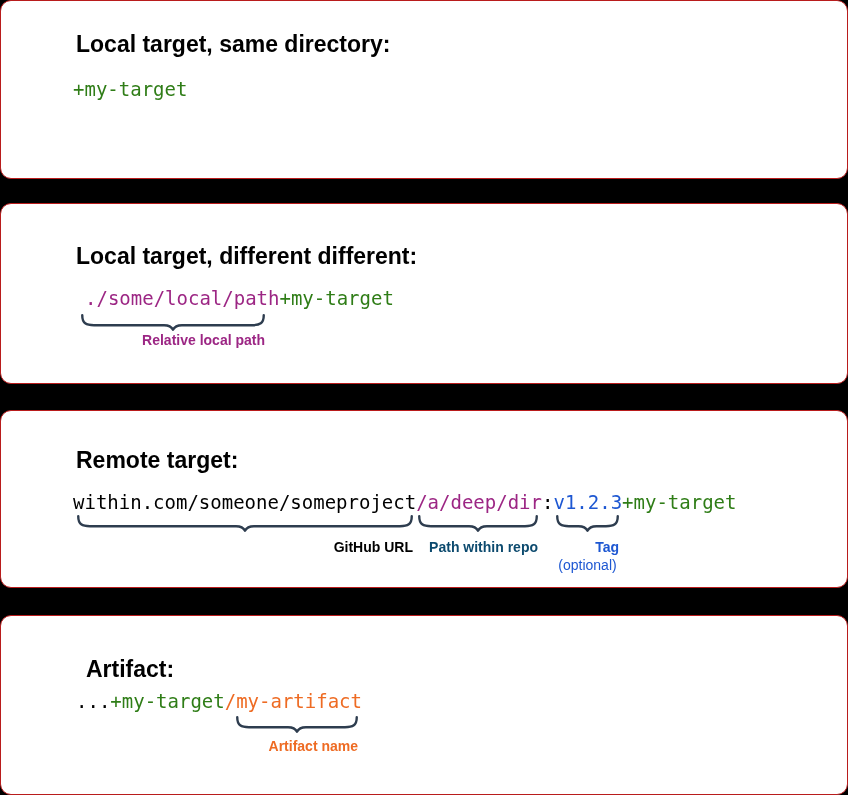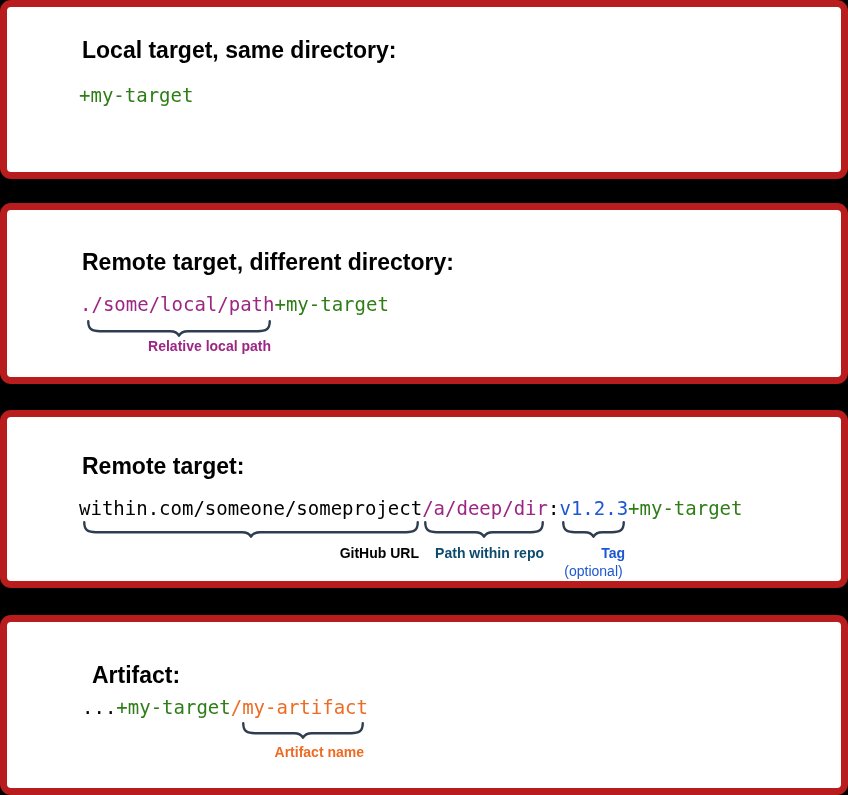--- a/index.html
+++ b/index.html
@@ -7,21 +7,21 @@
     width: 848px; height: 795px;
     background: #000;
     position: relative;
     font-family: "Liberation Sans", sans-serif;
     overflow: hidden;
   }
   .stage { position: absolute; inset: 0; }
   .card {
     position: absolute; left: 0; width: 848px;
     background: #ffffff;
-    border: 7px solid #b91c1c;
+    border: 1px solid #b91c1c;
     border-radius: 11px;
     box-sizing: border-box;
   }
   .card-title {
     position: absolute; margin: 0;
     font-family: "Liberation Sans", sans-serif;
     font-weight: 700; font-size: 23px; color: #000;
     white-space: nowrap;
   }
   .code-line {
@@ -54,22 +54,22 @@
 <div class="stage">
 
   <section class="card card-1">
     <h2 class="card-title" style="left:75px; top:30px;">Local target, same directory:</h2>
     <div class="code-line" style="left:72px; top:77px;">
       <span style="color: rgb(47, 125, 23);">+my-target</span>
     </div>
   </section>
 
   <section class="card card-2">
-    <h2 class="card-title" style="left:75px; top:39px;">Remote target, different directory:</h2>
-    <div class="code-line" style="left:73px; top:83px;">
+    <h2 class="card-title" style="left:75px; top:39px;">Local target, different different:</h2>
+    <div class="code-line" style="left:84px; top:83px;">
       <span style="color: rgb(156, 38, 132);">./some/local/path</span><span style="color: rgb(47, 125, 23);">+my-target</span>
     </div>
     <svg class="brace" style="left:80px; top:110px; width:184px;" viewBox="0 0 184 17">
         <path d="M1.25,1.25 C1.25,9.520000000000001 5.25,11.22 13,11.22 L83,11.22 C88.5,11.22 90.5,12.58 92,15.75 C93.5,12.58 95.5,11.22 101,11.22 L171,11.22 C178.75,11.22 182.75,9.520000000000001 182.75,1.25" fill="none" stroke="#2e3d4f" stroke-width="2.4" stroke-linecap="round" stroke-linejoin="round"></path>
       </svg>
     <div class="brace-label" style="left: 80px; top: 128px; width: 184px; color: rgb(156, 38, 132);">Relative local path</div>
   </section>
 
   <section class="card card-3">
     <h2 class="card-title" style="left:75px; top:36px;">Remote target:</h2>

